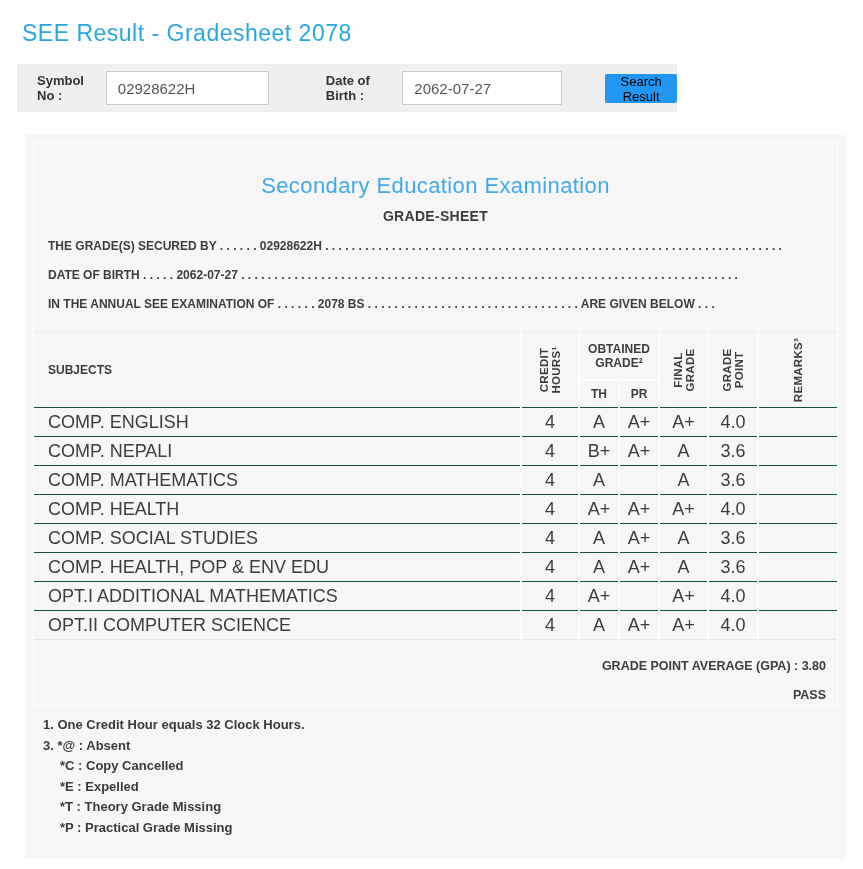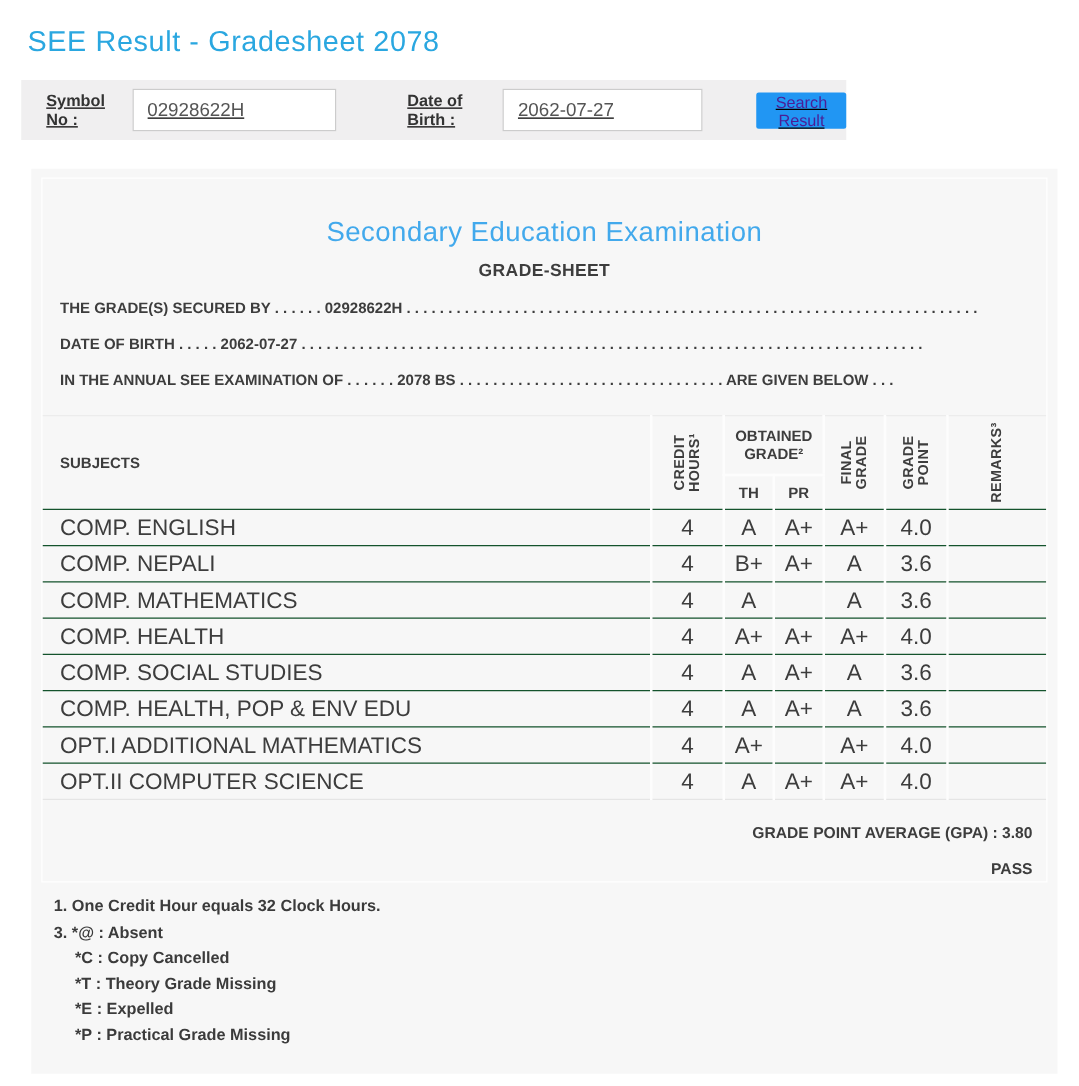--- a/index.html
+++ b/index.html
@@ -1,28 +1,28 @@
 <!DOCTYPE html>
 <html><head>
 <meta charset="utf-8">
 <style>
   * { margin:0; padding:0; box-sizing:border-box; }
   html,body { width:863px; height:869px; background:#fff; overflow:hidden;
               font-family:"Liberation Sans", sans-serif; }
   .page-title { margin:20px 0 0 22px; font-size:23px; font-weight:400; color:#2aa7e0; letter-spacing:.5px; }
 
   .search-bar { margin:17px 0 0 17px; width:660px; height:48px; background:#f0eff0;
-                display:flex; align-items:center;text-decoration:underline; }
+                display:flex; align-items:center; }
   .lbl { font-size:13px; font-weight:700; color:#333; }
   .lbl-symbol { margin-left:20px; }
   .lbl-dob { margin-left:57px; }
   .inp { margin-left:11px; width:163px; height:34px; border:1px solid #ccc; background:#fff;
          font-size:15px; color:#555; padding-left:11px; font-family:"Liberation Sans",sans-serif; }
   .inp-dob { width:160px; }
-  .btn { margin-left:43px; width:94px; height:29px; background:#2196f3; color:#4c1d95; border:none;
+  .btn { margin-left:43px; width:94px; height:29px; background:#2196f3; color:#000000; border:none;
          font-size:13px; font-family:"Liberation Sans",sans-serif; border-radius:2px; cursor:pointer; }
 
   .panel { margin:23px 0 0 25px; width:821px; height:724px; background:#f7f7f7; padding:7px 8px 0 8px; }
   .sheet { border:1px solid #fff; height:564px; overflow:hidden; }
 
   .sheet-heading { margin-top:30px; text-align:center; font-size:22px; color:#42a9ec; letter-spacing:.4px; }
   .sheet-sub { margin-top:9px; text-align:center; font-size:14px; font-weight:700; color:#3d3d3d; letter-spacing:.3px; }
 
   .dotline { margin:15px 14px 0 14px; font-size:12px; font-weight:700; color:#3d3d3d;
              white-space:nowrap; overflow:hidden; }
@@ -190,17 +190,17 @@
     <div class="summary">
       <div class="gpa-line">GRADE POINT AVERAGE (GPA) : 3.80</div>
       <div class="result-line">PASS</div>
     </div>
   </div>
 
   <div class="notes">
     <div class="note">1. One Credit Hour equals 32 Clock Hours.</div>
     <div class="note">3. *@ : Absent</div>
     <div class="note sub">*C : Copy Cancelled</div>
+    <div class="note sub">*E : Expelled</div>
     <div class="note sub">*T : Theory Grade Missing</div>
-    <div class="note sub">*E : Expelled</div>
     <div class="note sub">*P : Practical Grade Missing</div>
   </div>
 </div>
 
 </body></html>

